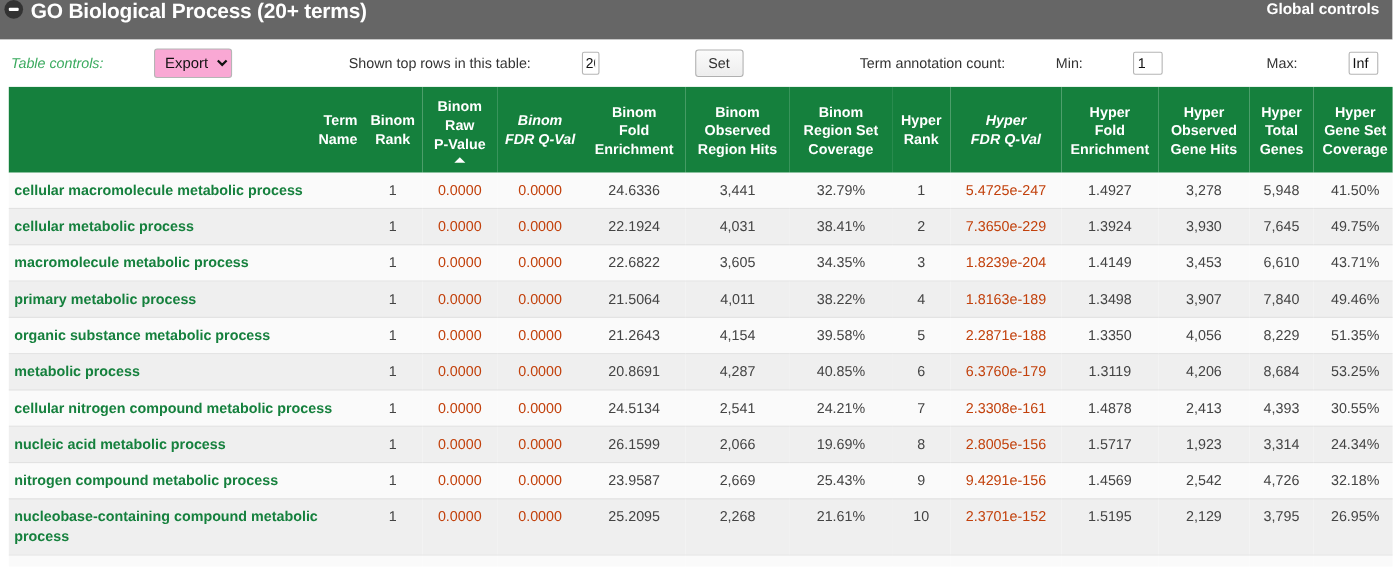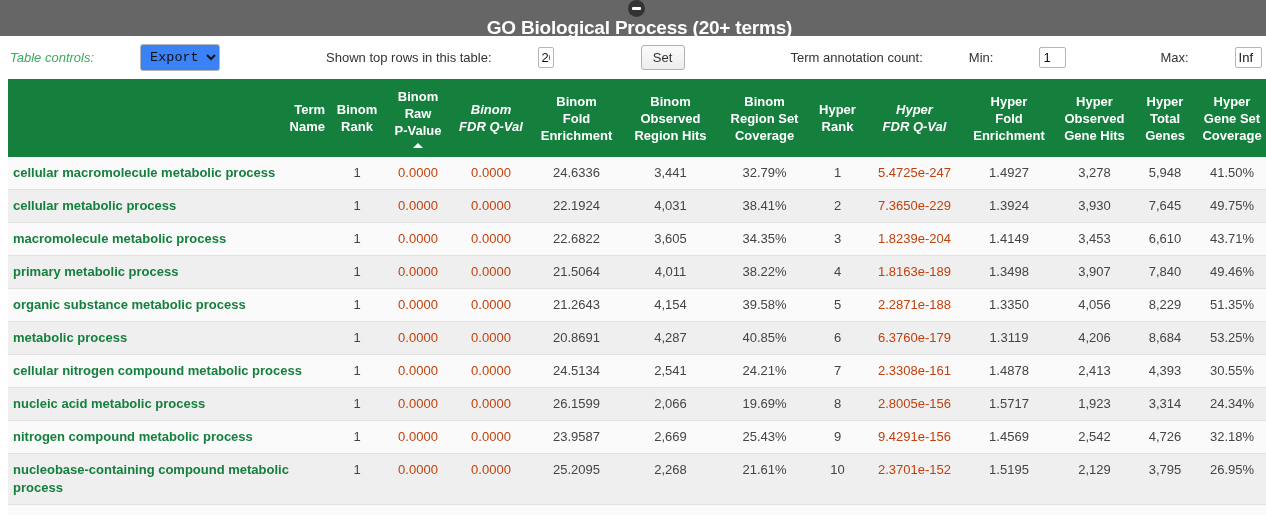--- a/index.html
+++ b/index.html
@@ -16,24 +16,22 @@
     font-size: 13px;
     color: #333333;
   }
 
   
   .panel-title {
     background: #666666;
     color: #ffffff;
     height: 36px;
     display: flex;
-    align-items: center;
-    padding: 0 12px 0 25px;
-    box-sizing: border-box;
-    flex-direction: column;
+    padding: 0 12px 0 4px;
+    box-sizing: border-box;
   }
   .collapse-icon {
     width: 17px;
     height: 17px;
     border-radius: 50%;
     background: #333333;
     display: inline-flex;
     align-items: center;
     justify-content: center;
     flex: 0 0 auto;
@@ -76,27 +74,27 @@
   .ctl-label {
     font-size: 13px;
     color: #333333;
     margin-right: 6px;
   }
   .ctl-label.green {
     color: #3aaa5e;
     font-style: italic;
   }
   select.ctl-select {
-    font-family: Liberation Mono, monospace;
+    font-family: Liberation Sans, sans-serif;
     font-size: 13.5px;
     color: #111111;
     height: 27px;
     border: 1px solid #b5b5b5;
     border-radius: 3px;
-    background: #3b82f6;
+    background: #f9a8d4;
     padding: 2px 4px 2px 5px;
     box-sizing: border-box;
     -moz-appearance: none;
   }
   select#export-select { width: 128px; }
   select#visualize-select { width: 136px; }
 
   input.ctl-input {
     font-family: "Liberation Sans", sans-serif;
     font-size: 13px;

